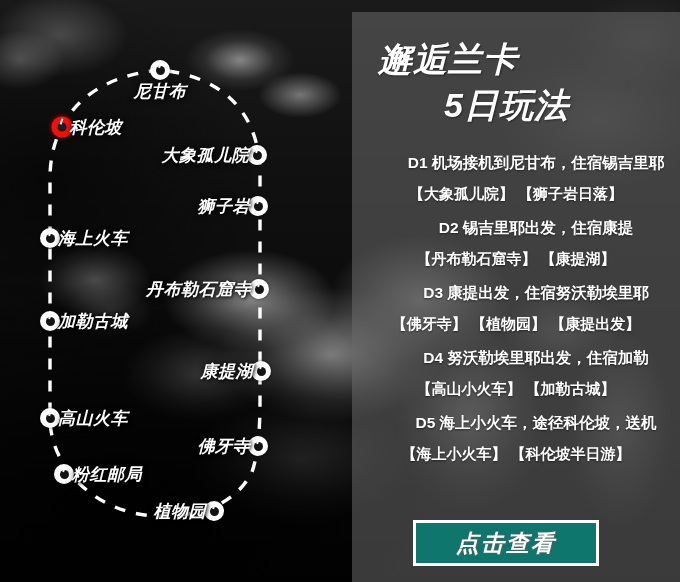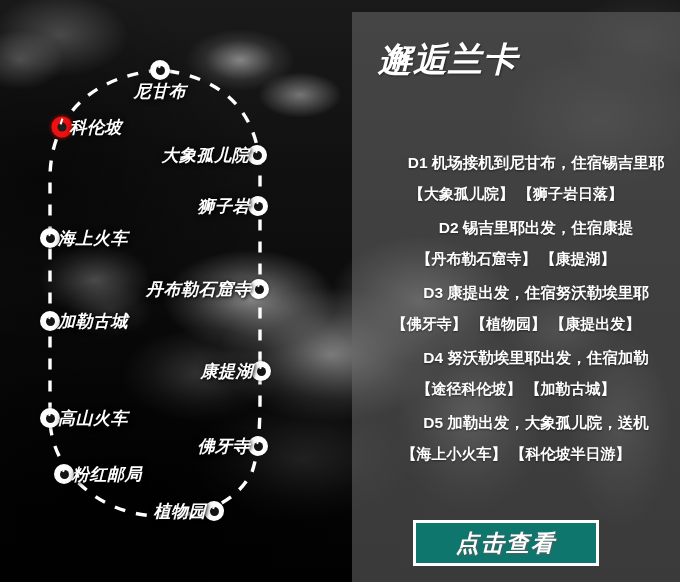--- a/index.html
+++ b/index.html
@@ -255,41 +255,42 @@
           <span class="node-label left">植物园</span>
         </div>
       </div>
   </div>
 
   <div class="right-panel">
     <div class="panel-inner">
 
       <div class="title-wrap">
         <div class="title-line l1">邂逅兰卡</div>
+        <div class="title-line l2">5日玩法</div>
       </div>
 
       <div class="days" id="days-container">
           <div class="day-block">
             <div class="day-main">D1 机场接机到尼甘布，住宿锡吉里耶</div>
             <div class="day-spots">【大象孤儿院】 【狮子岩日落】</div>
           </div>
           <div class="day-block">
             <div class="day-main">D2 锡吉里耶出发，住宿康提</div>
             <div class="day-spots">【丹布勒石窟寺】 【康提湖】</div>
           </div>
           <div class="day-block">
             <div class="day-main">D3 康提出发，住宿努沃勒埃里耶</div>
             <div class="day-spots">【佛牙寺】 【植物园】 【康提出发】</div>
           </div>
           <div class="day-block">
             <div class="day-main">D4 努沃勒埃里耶出发，住宿加勒</div>
-            <div class="day-spots">【途径科伦坡】 【加勒古城】</div>
-          </div>
-          <div class="day-block">
-            <div class="day-main">D5 加勒出发，大象孤儿院，送机</div>
+            <div class="day-spots">【高山小火车】 【加勒古城】</div>
+          </div>
+          <div class="day-block">
+            <div class="day-main">D5 海上小火车，途径科伦坡，送机</div>
             <div class="day-spots">【海上小火车】 【科伦坡半日游】</div>
           </div>
         </div>
 
       <div class="cta">
         <span class="cta-label">点击查看</span>
       </div>
 
     </div>
   </div>

